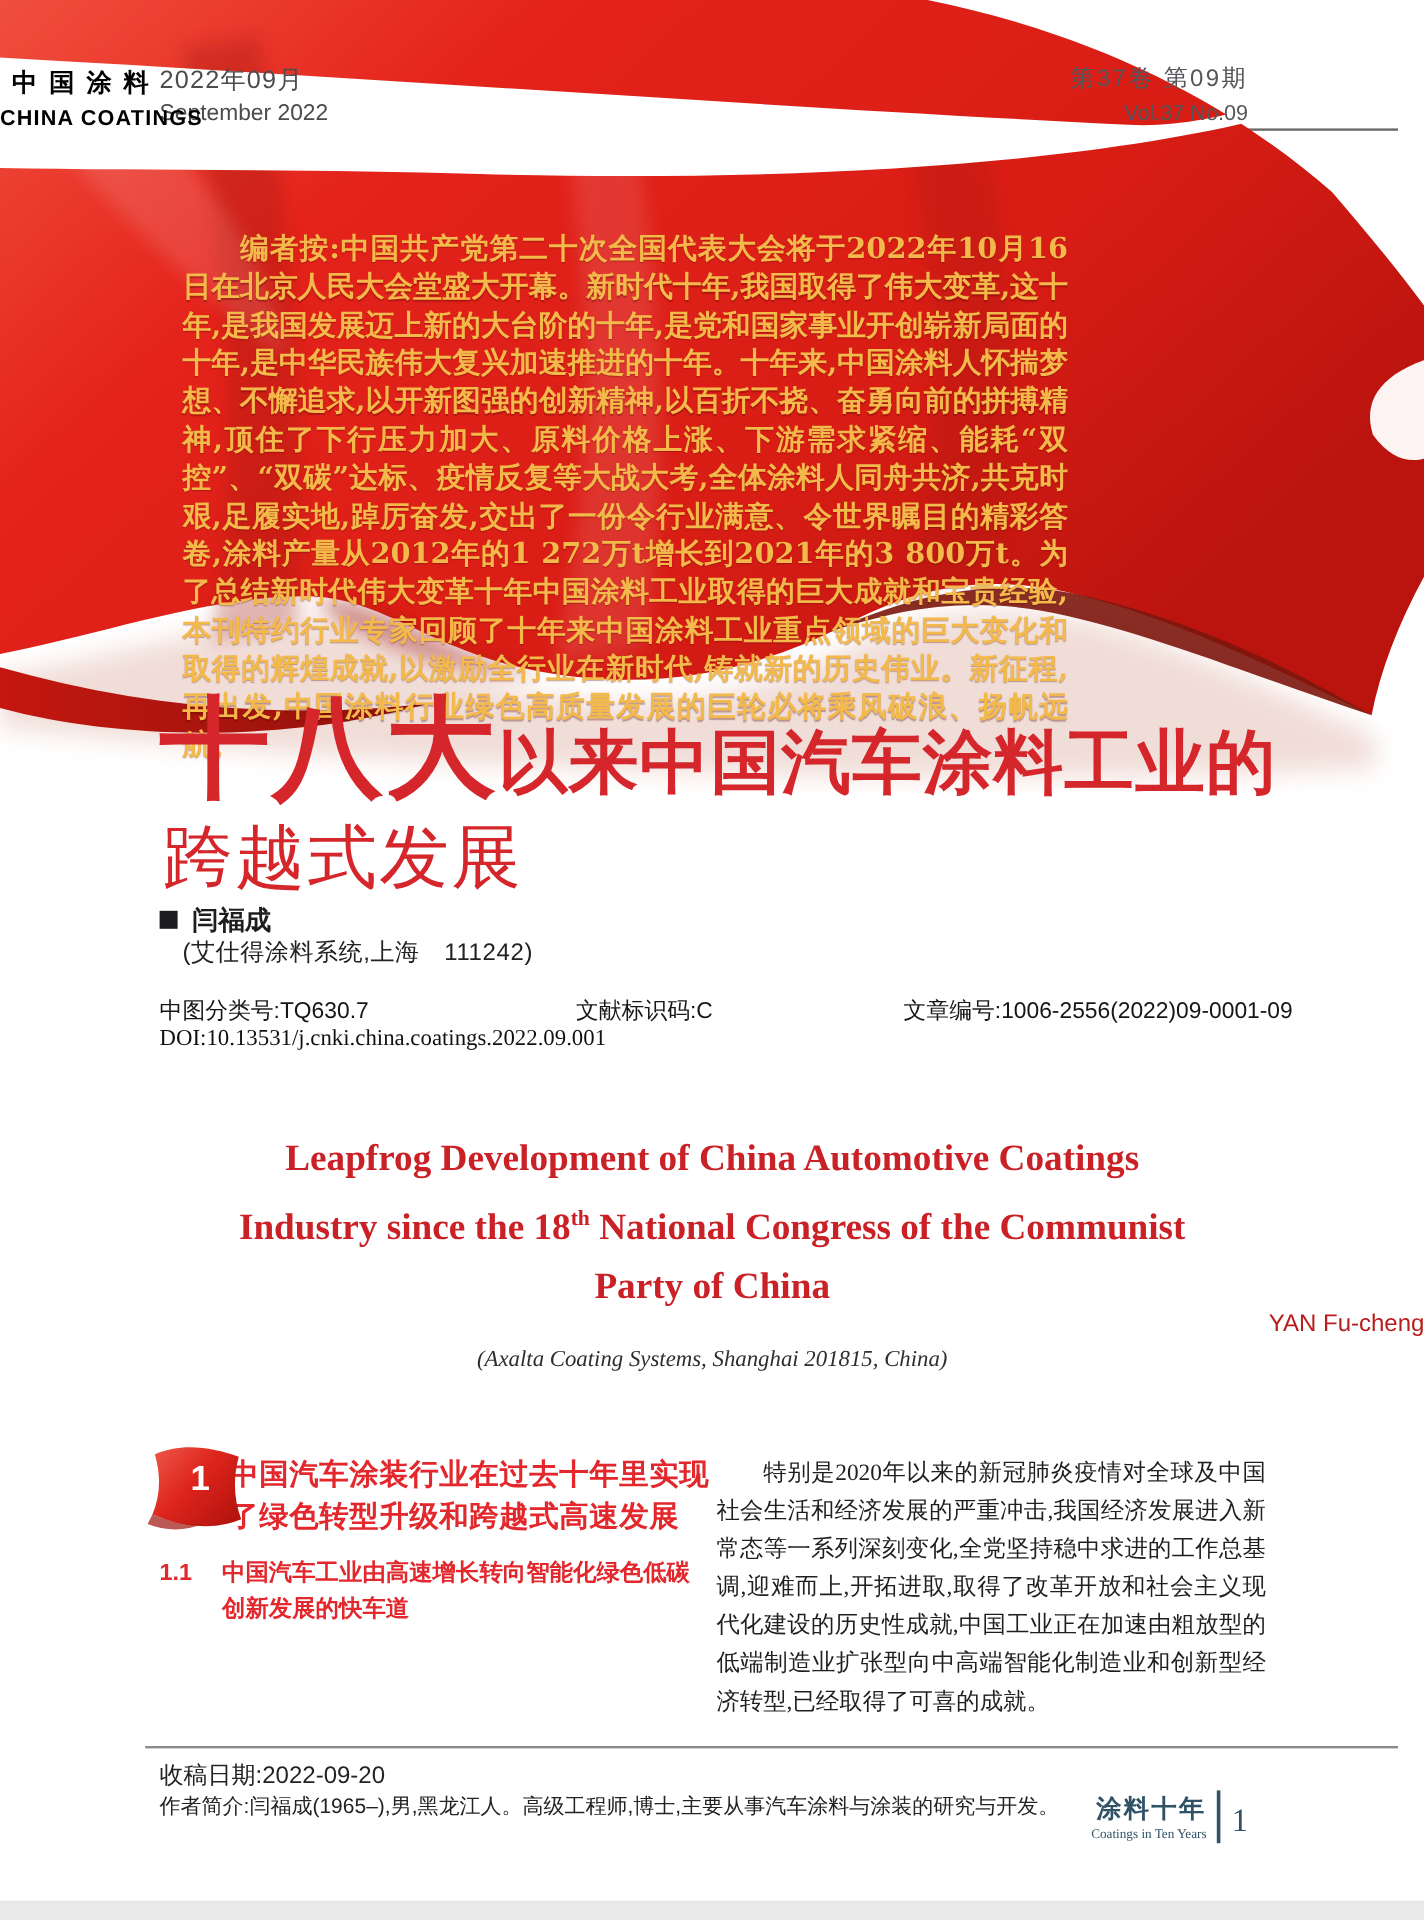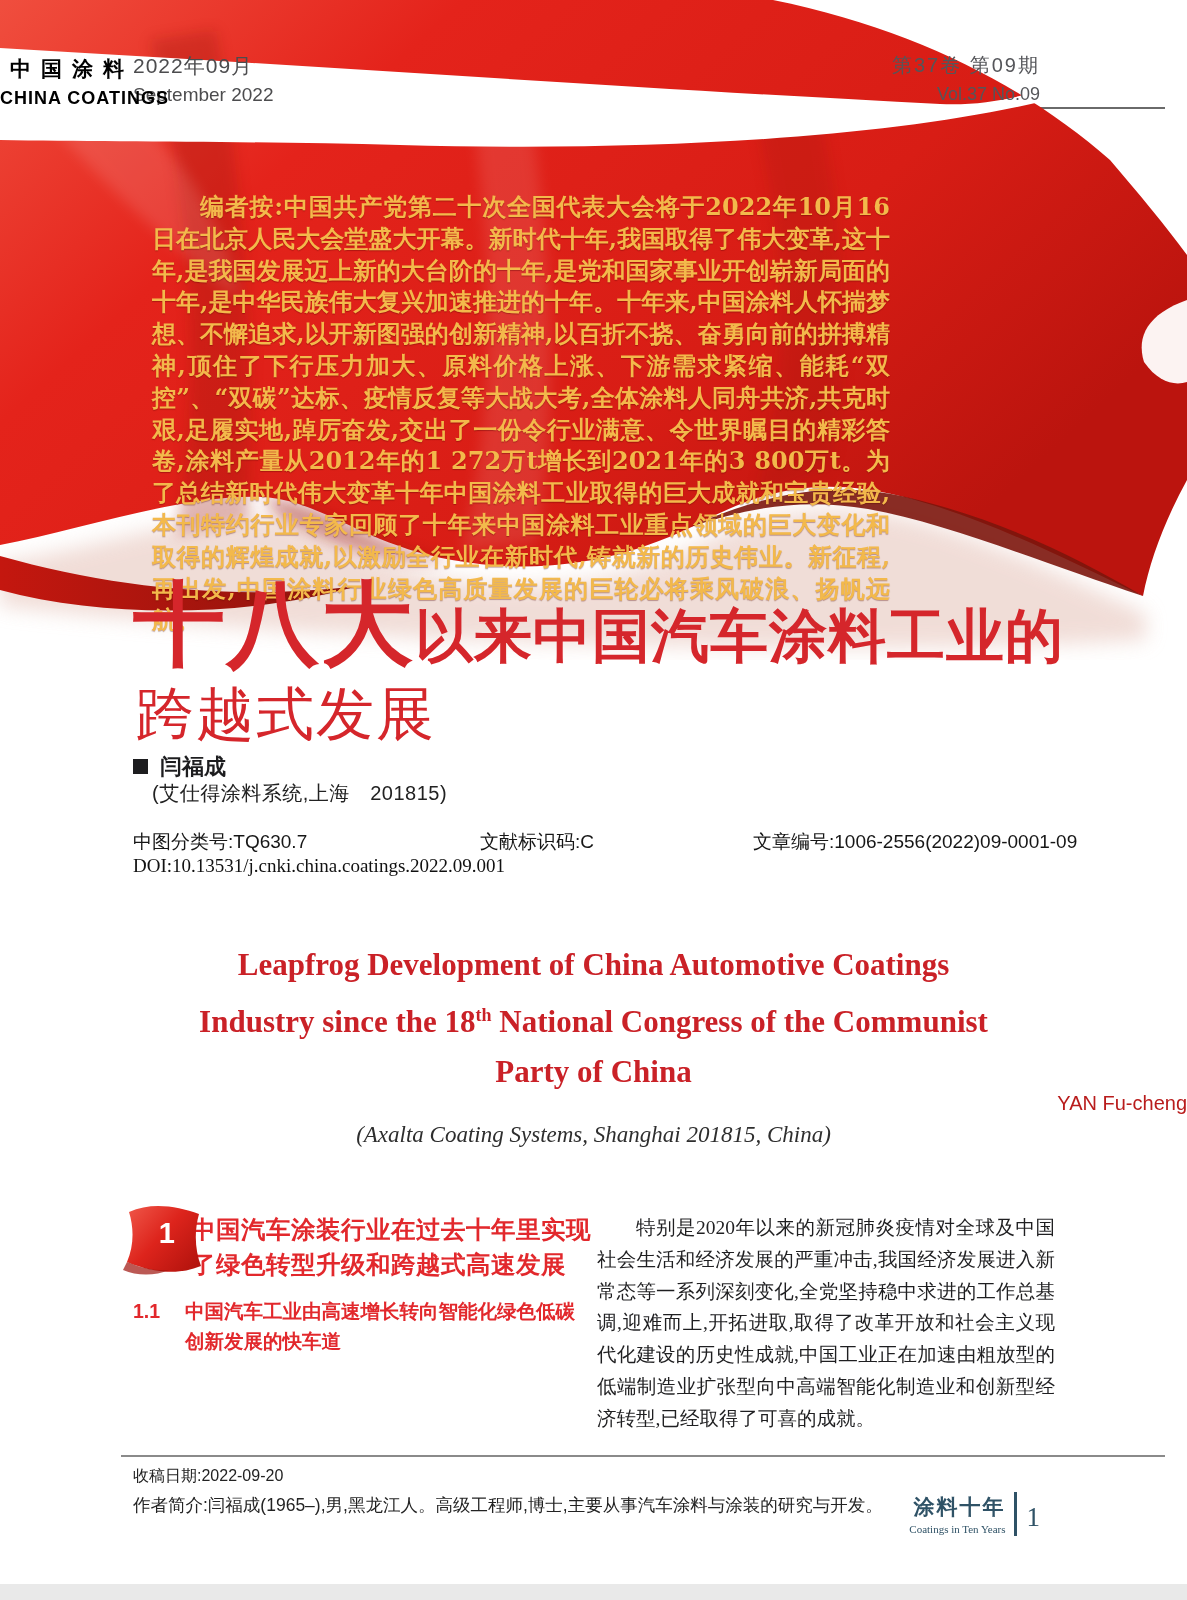--- a/index.html
+++ b/index.html
@@ -56,42 +56,42 @@
 
   
   .en-title {
     left:0; right:0; top:940px; z-index:3; text-align:center;
     font-family:"Liberation Serif", serif; font-weight:bold;
     font-size:31px; line-height:50px; color:#ca2127;
   }
   .en-title sup { font-size:18px; }
   .en-author { left:0; right:0; top:1092px; text-align:right; z-index:3; font-size:20px; color:#b91c1c; }
   .en-affil  { left:0; right:0; top:1122px; text-align:center; z-index:3;
-               font-family:"Liberation Serif", serif; font-style:italic; font-size:23px; color:#2e2e2e; }
+               font-family:"Liberation Serif", serif; font-style:italic; font-size:19px; color:#2e2e2e; }
 
   
   .col { top:1212px; width:458px; z-index:3; }
   .col-left  { left:133px; }
   .col-right { left:597px; }
 
   .s1-head { position:relative; padding-left:58px; color:#e2282c; font-weight:bold;
              font-size:24.5px; line-height:35px; letter-spacing:.5px; }
   .s1-flag { position:absolute; left:-12px; top:-8px; width:84px; height:72px; }
   .s1-num  { position:absolute; left:14px; top:4px; width:40px; text-align:center;
              color:#ffffff; font-size:29px; font-weight:bold; }
   .s11-head { position:relative; margin-top:14px; padding-left:52px; color:#e2282c;
               font-weight:bold; font-size:19.5px; line-height:30px; }
   .s11-num { position:absolute; left:0; top:0; }
   .body-par { margin-top:10px; font-family:"Liberation Serif", serif; font-size:19.5px;
               line-height:31.8px; color:#1f1f21; text-align:justify; text-indent:2em; }
   .col-right .body-par { margin-top:0; }
 
   
   .ft-rule { left:121px; top:1455px; width:1044px; height:1.5px; background:#8a8a8a; z-index:3; }
-  .ft-l1 { left:133px; top:1466px; z-index:3; font-size:16px; color:#232323; }
+  .ft-l1 { left:133px; top:1466px; z-index:3; font-size:20px; color:#232323; }
   .ft-l2 { left:133px; top:1493px; z-index:3; font-size:17.5px; color:#232323; }
   .page-badge { right:147px; top:1492px; z-index:3; display:flex; align-items:center; }
   .badge-txt { text-align:right; color:#2f5266; }
   .badge-cn { font-size:21px; font-weight:bold; letter-spacing:2px; }
   .badge-en { font-family:"Liberation Serif", serif; font-size:11px; margin-top:2px; }
   .badge-bar { width:3px; height:44px; background:#2f5266; margin:0 10px 0 8px; }
   .badge-num { font-family:"Liberation Serif", serif; font-size:27px; color:#2f5266; padding-top:6px; }
 </style>
 </head>
 <body>
@@ -162,21 +162,21 @@
   <div class="abs editor-note">编者按:中国共产党第二十次全国代表大会将于2022年10月16日在北京人民大会堂盛大开幕。新时代十年,我国取得了伟大变革,这十年,是我国发展迈上新的大台阶的十年,是党和国家事业开创崭新局面的十年,是中华民族伟大复兴加速推进的十年。十年来,中国涂料人怀揣梦想、不懈追求,以开新图强的创新精神,以百折不挠、奋勇向前的拼搏精神,顶住了下行压力加大、原料价格上涨、下游需求紧缩、能耗“双控”、“双碳”达标、疫情反复等大战大考,全体涂料人同舟共济,共克时艰,足履实地,踔厉奋发,交出了一份令行业满意、令世界瞩目的精彩答卷,涂料产量从2012年的1 272万t增长到2021年的3 800万t。为了总结新时代伟大变革十年中国涂料工业取得的巨大成就和宝贵经验,本刊特约行业专家回顾了十年来中国涂料工业重点领域的巨大变化和取得的辉煌成就,以激励全行业在新时代,铸就新的历史伟业。新征程,再出发,中国涂料行业绿色高质量发展的巨轮必将乘风破浪、扬帆远航。</div>
 
   <div class="abs cn-title">
     <span class="big">十八大</span><span class="rest">以来中国汽车涂料工业的</span>
   </div>
   <div class="abs cn-title2">跨越式发展</div>
 
   <div class="abs author-row">
     <span class="sq"></span><span>闫福成</span>
   </div>
-  <div class="abs affil">(艾仕得涂料系统,上海　201815)</div>
+  <div class="abs affil">(艾仕得涂料系统,上海　111242)</div>
 
   <div class="abs meta-row">
     <span class="meta-clc">中图分类号:TQ630.7</span>
     <span class="meta-doc">文献标识码:C</span>
     <span class="meta-id">文章编号:1006-2556(2022)09-0001-09</span>
   </div>
   <div class="abs meta-doi">DOI:10.13531/j.cnki.china.coatings.2022.09.001</div>
 
   <div class="abs en-title">
     <div>Leapfrog Development of China Automotive Coatings</div>

